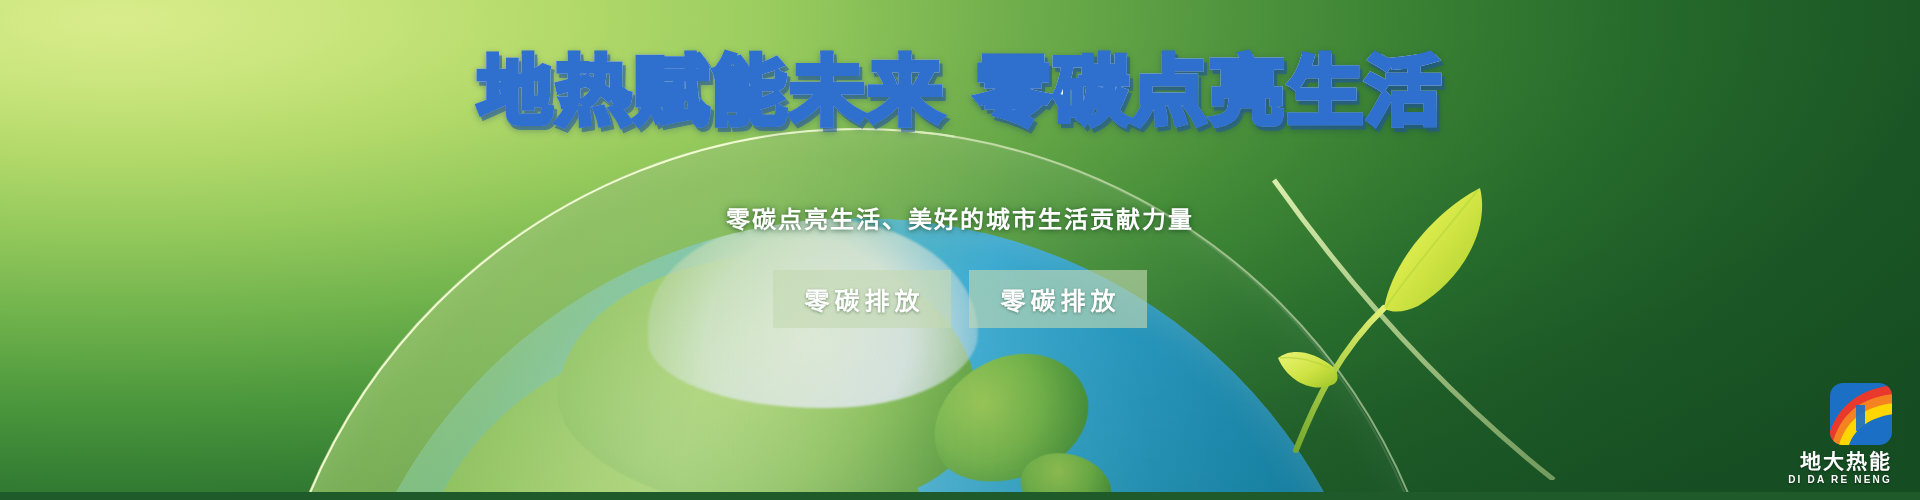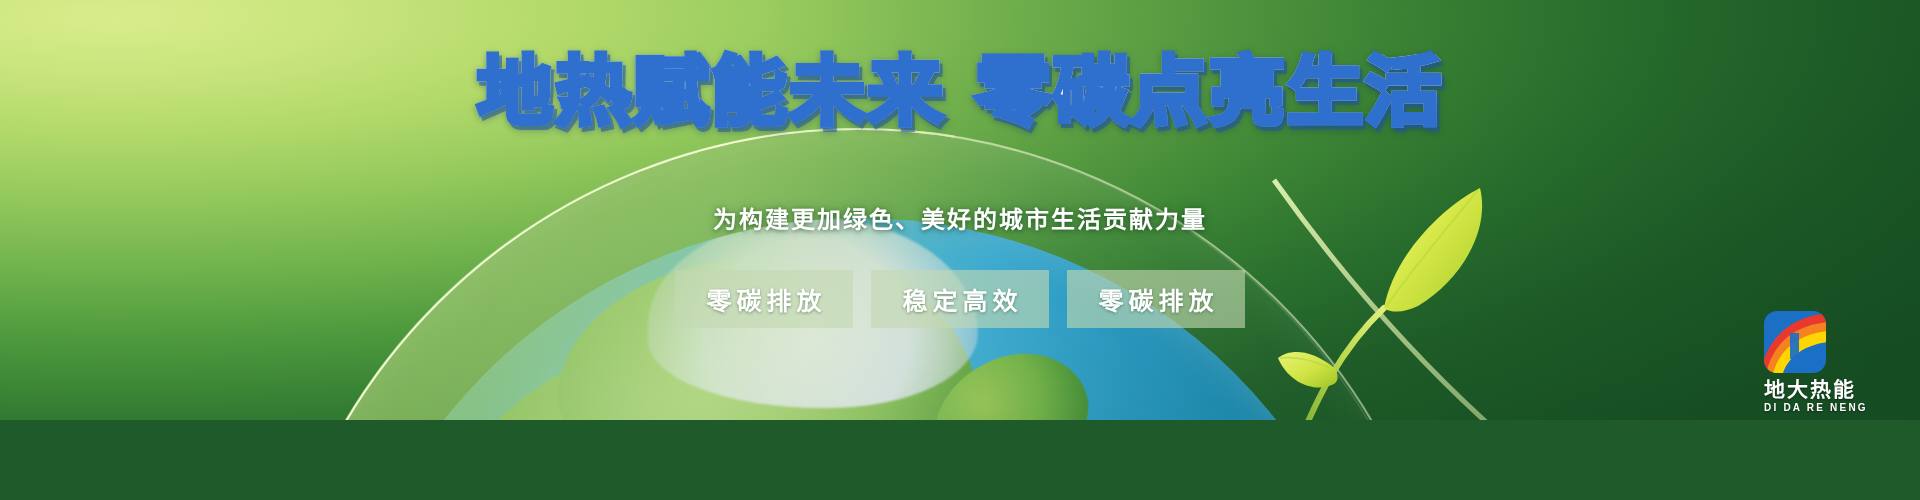--- a/index.html
+++ b/index.html
@@ -8,21 +8,21 @@
     padding: 0;
     background: #1e5a2a;
   }
   body {
     font-family: "Liberation Sans", "DejaVu Sans", sans-serif;
   }
 
   .banner {
     position: relative;
     width: 1920px;
-    height: 420px;
+    height: 492px;
     overflow: hidden;
     user-select: none;
   }
 
   
   .bg-base {
     position: absolute;
     inset: 0;
     background:
       radial-gradient(115% 135% at 6% 4%,
@@ -230,21 +230,21 @@
     background: rgba(196,216,177,0.62);
     text-shadow: 0 1px 3px rgba(20,60,26,0.45);
   }
 
   
   .logo {
     position: absolute;
     right: 28px;
     bottom: 6px;
     width: 128px;
-    text-align: left;
+    text-align: right;
   }
   .logo-mark { display: block; margin: 0 auto; }
   .logo-cn {
     margin-top: 1px;
     font-size: 21px;
     font-weight: 700;
     letter-spacing: 2px;
     color: #ffffff;
     text-shadow: 0 1px 2px rgba(0,0,0,0.45);
     line-height: 1.12;
@@ -320,25 +320,24 @@
 
       <path d="M64 216 C 44 200, 22 198, 10 208 C 20 232, 46 244, 66 234 C 72 230, 70 222, 64 216 Z" fill="url(#leafB)"></path>
       <path d="M62 218 C 44 210, 26 206, 12 208" stroke="#b5d43d" stroke-width="1.6" fill="none" opacity="0.7"></path>
     </svg>
   </div>
 
   <div class="headline">
     <span>地热赋能未来</span><span class="gap"></span><span>零碳点亮生活</span>
   </div>
 
-  <div class="subtitle">为构建更加绿色、美好的城市生活贡献力量</div>
+  <div class="subtitle">零碳点亮生活、美好的城市生活贡献力量</div>
 
   <div class="tags">
     <div class="tag">零碳排放</div>
-    <div class="tag">稳定高效</div>
     <div class="tag">零碳排放</div>
   </div>
 
   <div class="logo">
     <span class="logo-mark">
       <svg width="62" height="62" viewBox="0 0 62 62" xmlns="http://www.w3.org/2000/svg">
         <defs>
           <clipPath id="sq">
               <rect x="0" y="0" width="62" height="62" rx="13" ry="13"></rect>
             </clipPath>

